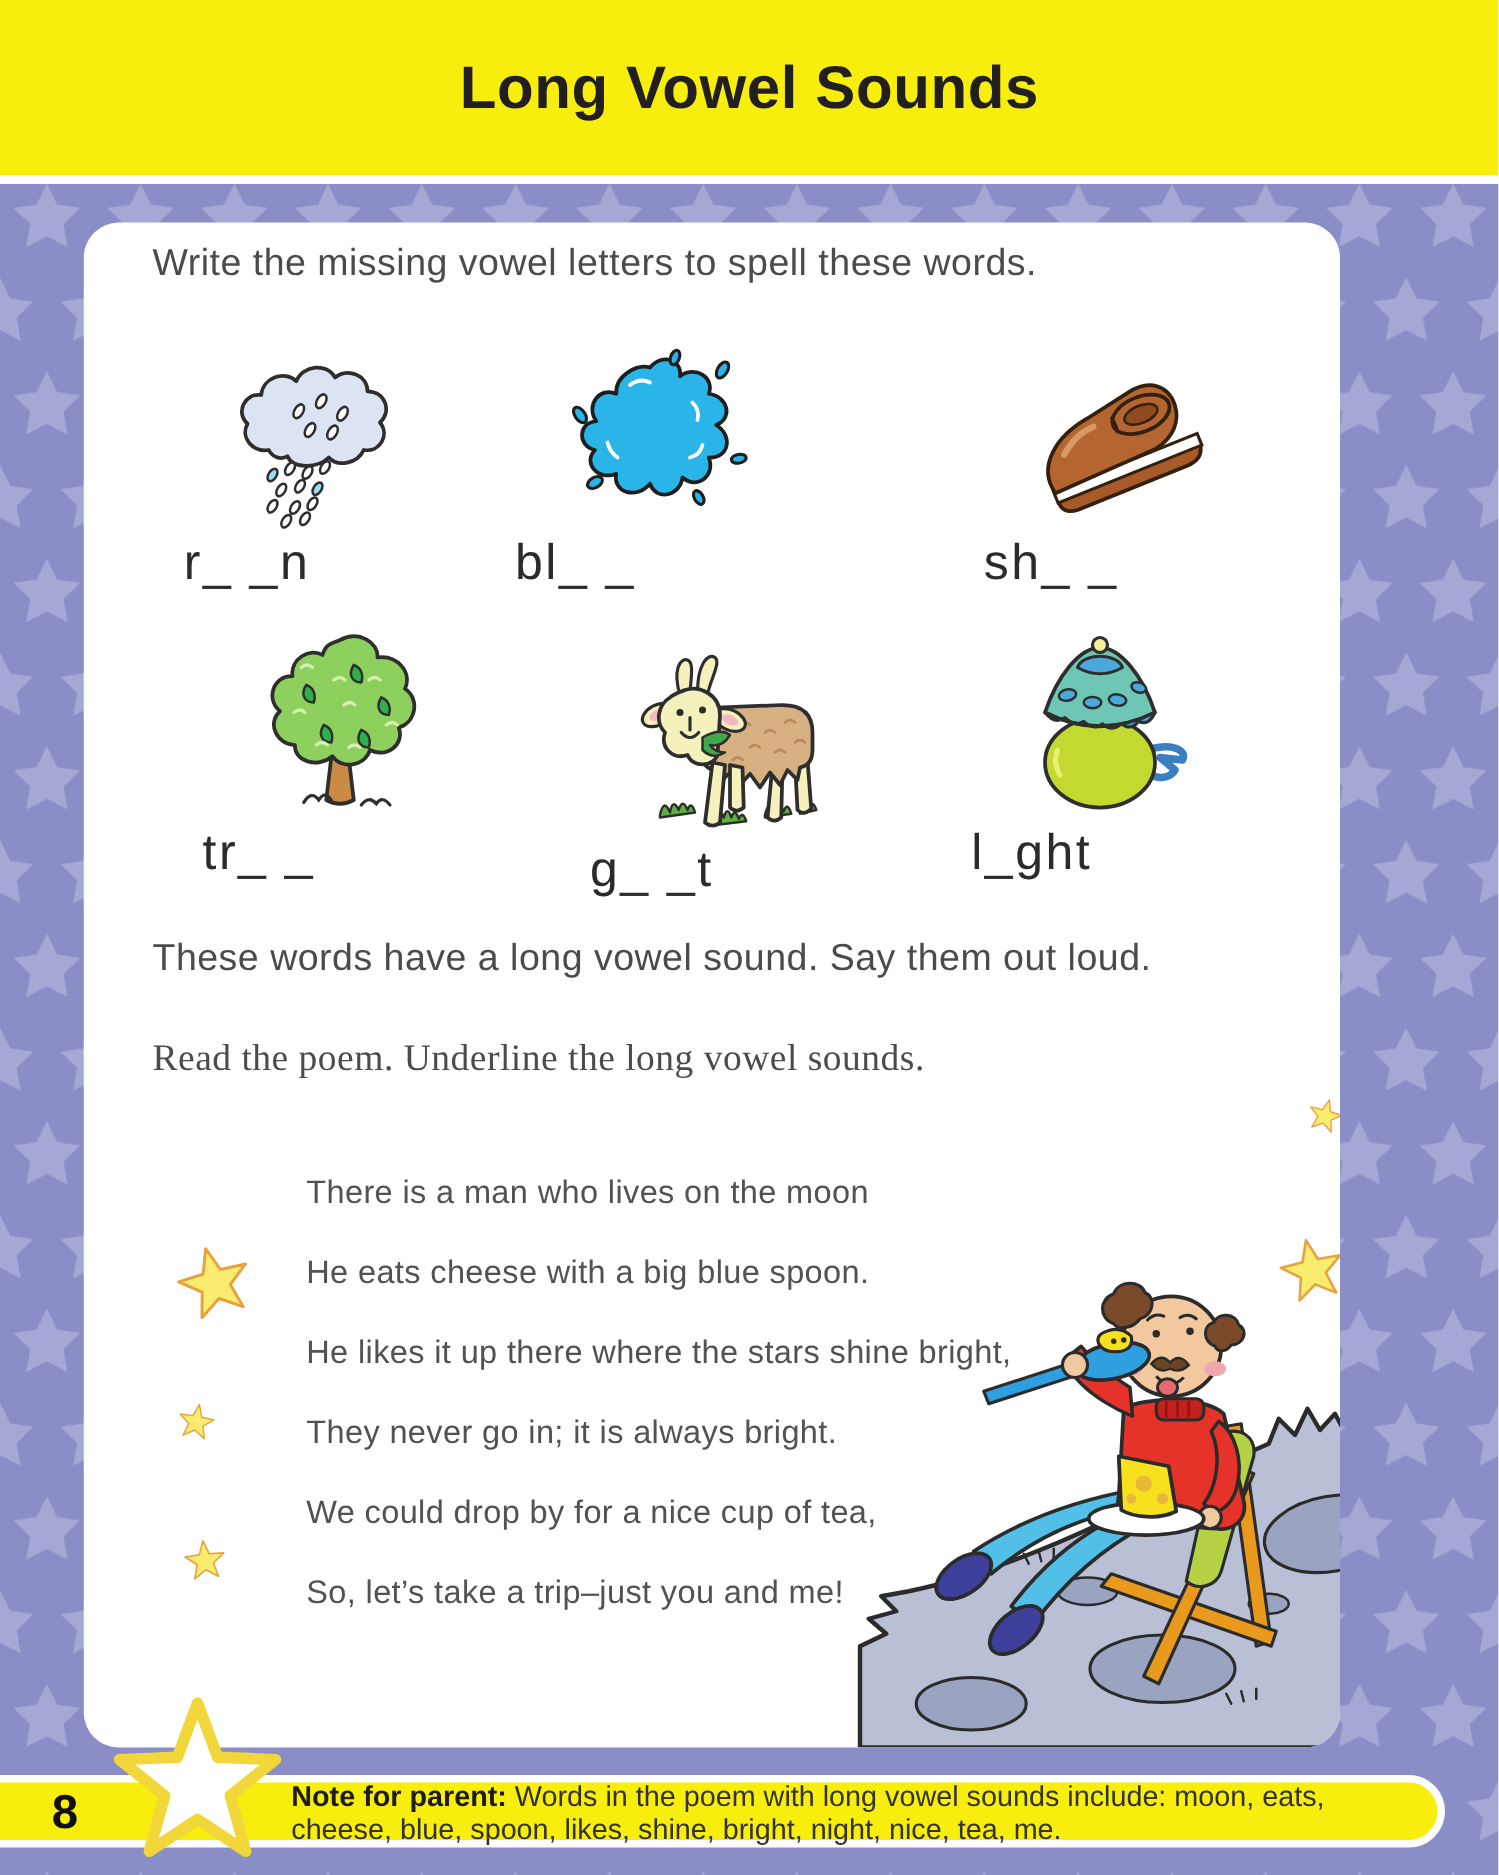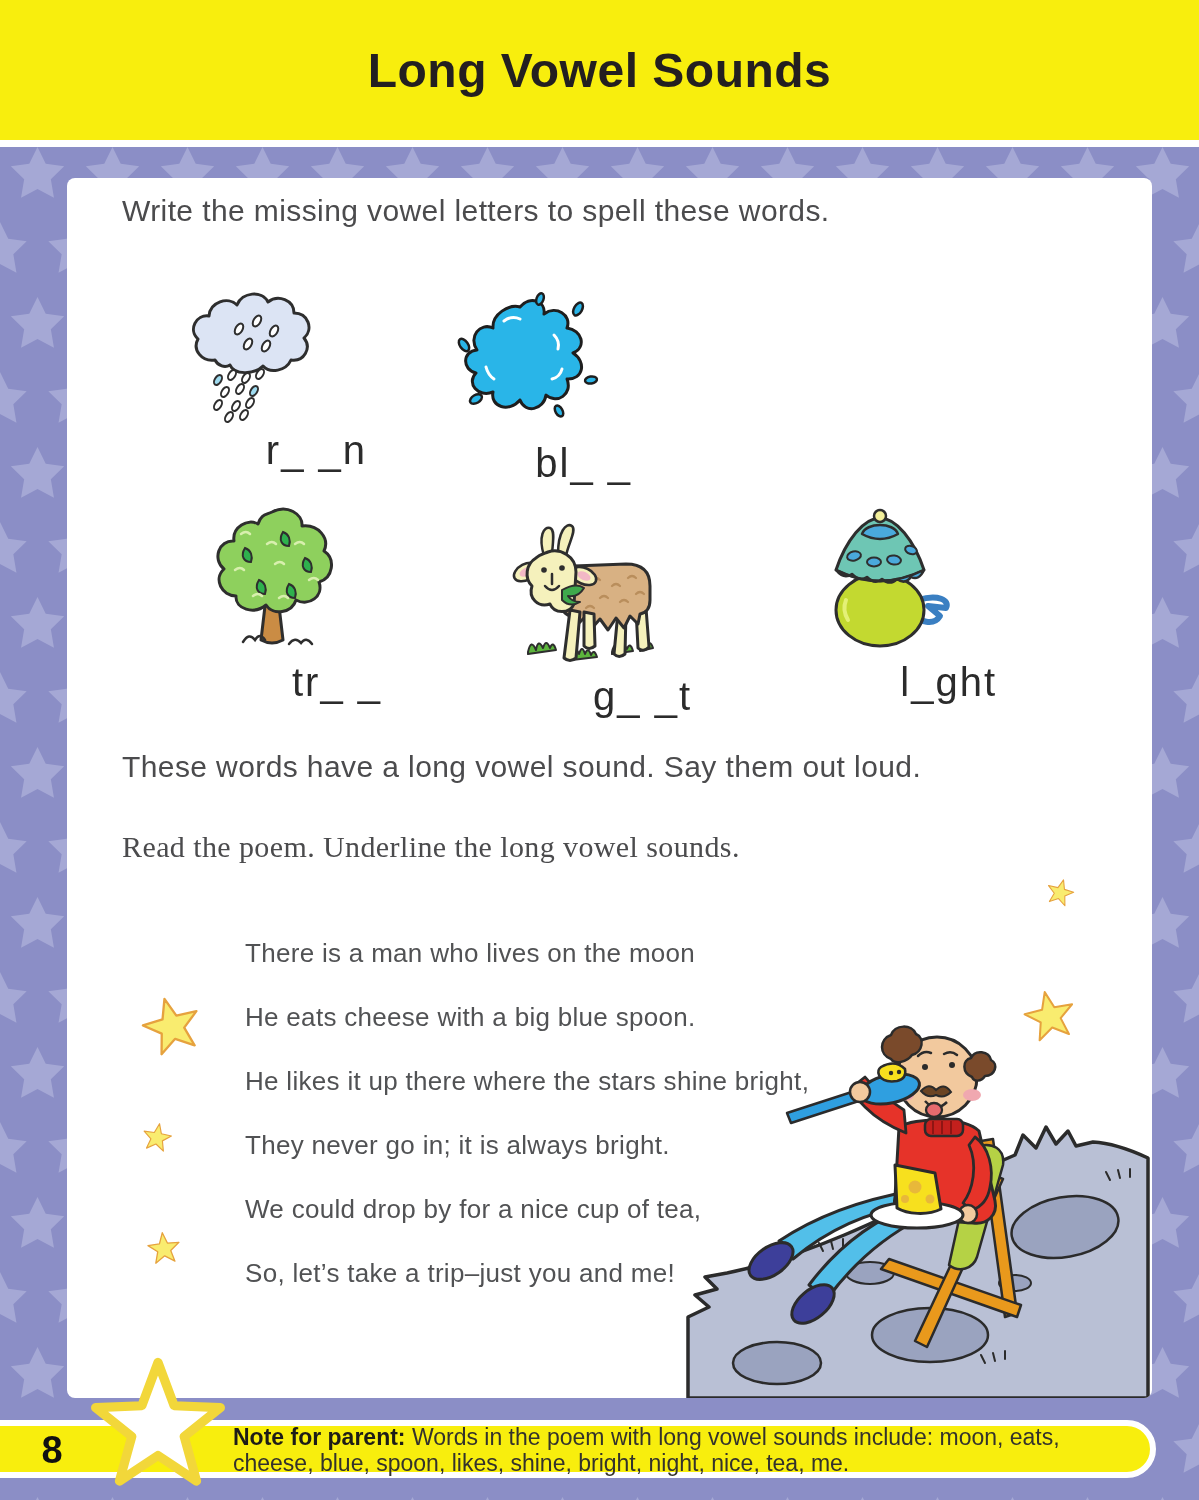--- a/index.html
+++ b/index.html
@@ -8,33 +8,33 @@
 
   
   .title-bar{position:absolute;left:0;top:0;width:100%;height:140px;background:#f8ee0d;
              display:flex;align-items:center;justify-content:center;}
   .title-bar h1{margin:0;font-size:48px;font-weight:700;color:#231f20;letter-spacing:.5px;}
 
   
   .bg-pattern{position:absolute;left:0;top:147px;}
 
   
-  .card{position:absolute;left:67px;top:178px;width:1085px;height:1220px;background:#ffffff;
-        border-radius:8px;overflow:hidden;}
+  .card{position:absolute;left:67px;top:178px;width:1005px;height:1220px;background:#ffffff;
+        border-radius:28px;overflow:hidden;}
 
   .instr{position:absolute;font-size:30px;color:#4b4b4d;letter-spacing:.4px;margin:0;font-weight:400;}
   #instr1{left:55px;top:16px;}
   #instr2{left:55px;top:572px;}
   #instr3{left:55px;top:652px;font-family:Liberation Serif, serif;}
 
-  .word-cell{position:absolute;width:220px;text-align:right;}
+  .word-cell{position:absolute;width:220px;text-align:left;}
   .word-cell .img{height:160px;display:flex;align-items:flex-end;justify-content:center;}
   .word-label{font-size:40px;color:#2b2b2b;letter-spacing:2px;margin-top:4px;}
   #cell-rain {left:80px; top:86px;}
-  #cell-splat{left:345px;top:99px;}
+  #cell-splat{left:345px;top:86px;}
   #cell-shoe {left:720px;top:86px;}
   #cell-tree {left:95px; top:318px;}
   #cell-goat {left:405px;top:332px;}
   #cell-lamp {left:710px;top:318px;}
 
   .poem{position:absolute;left:178px;top:736px;margin-top:24px;}
   .poem p{margin:0 0 33px 0;font-size:26px;color:#515254;letter-spacing:.3px;}
 
   .deco-star{position:absolute;}
   .moon-scene{position:absolute;left:618px;top:837px;}
@@ -127,20 +127,36 @@
             <path d="M62,34 q8,-6 16,-2"></path>
               <path d="M112,48 q6,6 4,14"></path>
             <path d="M120,82 q-2,8 -10,10"></path>
               <path d="M52,92 q-6,-4 -8,-12"></path>
           </g>
         </svg>
       </div>
       <div class="word-label">bl_ _</div>
     </div>
 
+    <div class="word-cell" id="cell-shoe">
+      <div class="img">
+        <svg viewBox="0 0 160 140" width="160" height="140">
+          <g transform="rotate(-22 80 70)">
+            <path d="M16,94 Q14,106 28,107 L122,107 Q136,107 138,95 L138,88 L16,88 Z" fill="#a85a28" stroke="#33200f" stroke-width="3"></path>
+            <path d="M15,86 L139,86 L139,96 L15,96 Z" fill="#ffffff" stroke="#33200f" stroke-width="2.5"></path>
+            <path d="M16,88 C10,62 34,46 62,42 L100,35 C120,31 132,42 131,58 C130,72 120,82 104,85 Z" fill="#b5652f" stroke="#33200f" stroke-width="3" stroke-linejoin="round"></path>
+            <ellipse cx="103" cy="55" rx="24" ry="14" fill="#b5652f" stroke="#33200f" stroke-width="3"></ellipse>
+            <ellipse cx="103" cy="55" rx="14" ry="7" fill="#8f4a20" stroke="#33200f" stroke-width="2"></ellipse>
+            <path d="M80,48 q2,8 0,14" stroke="#33200f" stroke-width="2.5" fill="none"></path>
+            <path d="M34,62 q14,-12 30,-12" stroke="#d79a63" stroke-width="5" fill="none" stroke-linecap="round"></path>
+          </g>
+        </svg>
+      </div>
+      <div class="word-label">sh_ _</div>
+    </div>
 
     <div class="word-cell" id="cell-tree">
       <div class="img">
         <svg viewBox="0 0 150 160" width="150" height="160">
           <path d="M68,110 L64,144 Q75,150 86,144 L82,110 Z" fill="#ca8c44" stroke="#2e2e2e" stroke-width="3" stroke-linejoin="round"></path>
           <path d="M46,146 q6,-10 12,-2 q5,-8 10,0" fill="none" stroke="#2e2e2e" stroke-width="2.5" stroke-linecap="round"></path>
           <path d="M92,148 q6,-8 12,-1 q5,-7 11,1" fill="none" stroke="#2e2e2e" stroke-width="2.5" stroke-linecap="round"></path>
           <path d="M75,16 C90,8 106,18 105,30 C121,28 133,42 127,55 C139,63 136,82 122,86 C127,100 112,111 99,104 C95,117 76,120 69,109 C57,119 38,113 39,100 C25,100 16,83 27,73 C15,63 22,44 37,45 C35,31 51,22 61,28 C64,18 69,19 75,16 Z" fill="#8ed05d" stroke="#2e2e2e" stroke-width="3" stroke-linejoin="round"></path>
           <g fill="#2eb14d" stroke="#2e2e2e" stroke-width="2">
             <path d="M48,52 c6,2 8,8 6,14 c-7,0 -11,-6 -6,-14 z"></path>

